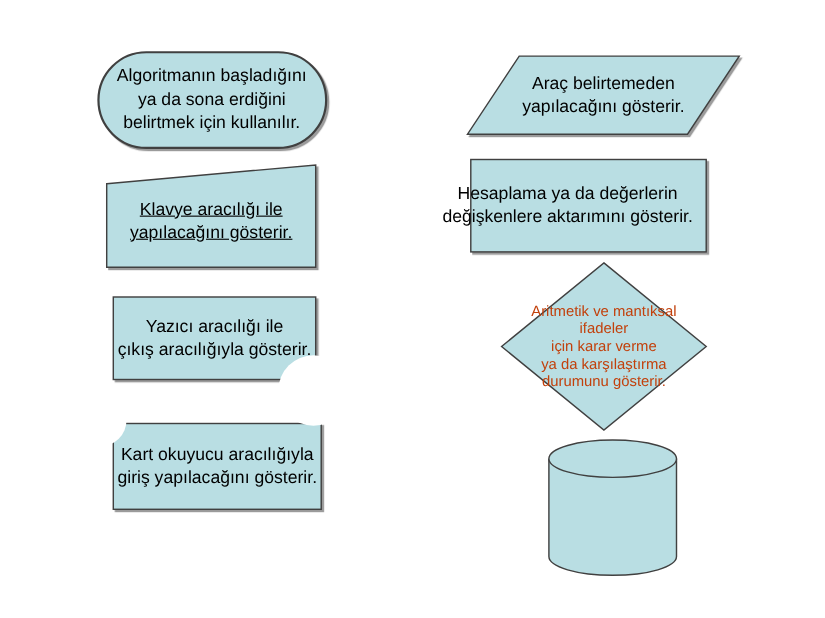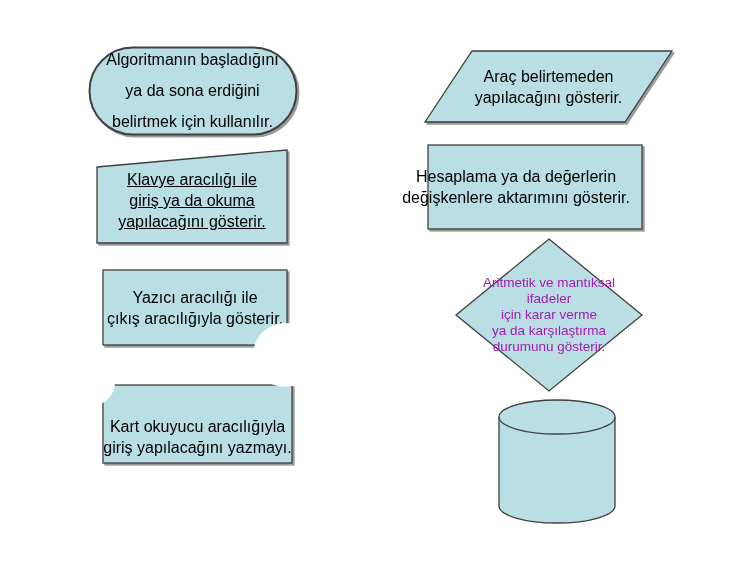--- a/index.html
+++ b/index.html
@@ -10,21 +10,21 @@
   svg.shapes { position:absolute; left:0; top:0; z-index:1; }
   .shape { fill:#b9dee3; stroke:#404040; stroke-width:1.3; }
   .thick { stroke-width:2; }
   .sh { filter: drop-shadow(2px 2.5px 0 #9b9b9b); }
   .label {
     position:absolute; display:flex; flex-direction:column;
     align-items:center; justify-content:center; text-align:center;
     color:#000000; font-size:16px; line-height:21px; z-index:2;
     white-space:nowrap;
   }
-  .label.small { font-size:13.5px; line-height:16px; color:#a21caf; }
+  .label.small { font-size:13.5px; line-height:16px; color:#c2410c; }
   .bite { position:absolute; background:#ffffff; border-radius:50%; z-index:3; }
 </style>
 </head>
 <body>
 
 <div class="canvas">
 
   <svg class="shapes" width="750" height="562" viewBox="0 0 750 562">
 
     <rect class="shape thick sh" x="89.5" y="47.5" width="207" height="87" rx="43.5" ry="43.5"></rect>
@@ -38,34 +38,33 @@
     <rect class="shape sh" x="103" y="270" width="184" height="75"></rect>
 
     <rect class="shape sh" x="103" y="385" width="189" height="78"></rect>
 
     <polygon class="shape" points="549,239 642,315 549,391 456,315"></polygon>
 
     <path class="shape" d="M499,417 L499,506 A58,17 0 0 0 615,506 L615,417"></path>
     <ellipse class="shape" cx="557" cy="417" rx="58" ry="17"></ellipse>
   </svg>
 
-  <div class="label" style="left:89px; top:47px; width:207px; height:87px;gap:10px;">
+  <div class="label" style="left:89px; top:47px; width:207px; height:87px;">
     <div>Algoritmanın başladığını</div>
     <div>ya da sona erdiğini</div>
     <div>belirtmek için kullanılır.</div>
   </div>
 
   <div class="label" style="left:442px; top:51px; width:213px; height:71px;text-align:right;">
     <div>Araç belirtemeden</div>
     <div>yapılacağını gösterir.</div>
   </div>
 
   <div class="label" style="left:97px; top:158px; width:190px; height:85px;text-decoration:underline;">
     <div>Klavye aracılığı ile</div>
-    <div>giriş ya da okuma</div>
     <div>yapılacağını gösterir.</div>
   </div>
 
   <div class="label" style="left:428px; top:145px; width:176px; height:84px;">
     <div>Hesaplama ya da değerlerin</div>
     <div>değişkenlere aktarımını gösterir.</div>
   </div>
 
   <div class="label" style="left:103px; top:270px; width:184px; height:75px;">
     <div>Yazıcı aracılığı ile</div>
@@ -73,22 +72,22 @@
   </div>
 
   <div class="label small" style="left:449px; top:266px; width:200px; height:98px;">
     <div>Aritmetik ve mantıksal</div>
     <div>ifadeler</div>
     <div>için karar verme</div>
     <div>ya da karşılaştırma</div>
     <div>durumunu gösterir.</div>
   </div>
 
-  <div class="label" style="left:103px; top:385px; width:189px; height:78px;margin-top:13px;">
+  <div class="label" style="left:103px; top:385px; width:189px; height:78px;">
     <div>Kart okuyucu aracılığıyla</div>
-    <div>giriş yapılacağını yazmayı.</div>
+    <div>giriş yapılacağını gösterir.</div>
   </div>
 
 
   <div class="bite" style="left:253px; top:323px; width:64px; height:64px;"></div>
   <div class="bite" style="left:67px; top:358px; width:48px; height:48px;"></div>
 
 </div>
 
 </body></html>

